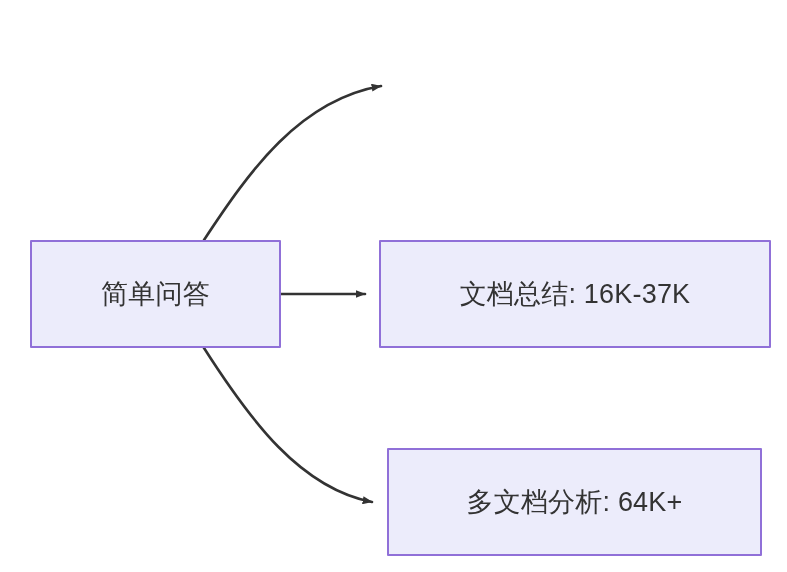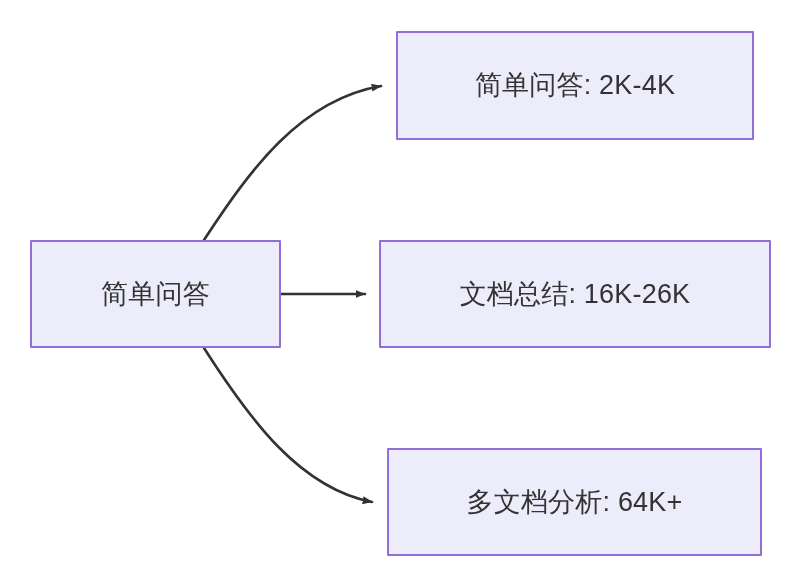--- a/index.html
+++ b/index.html
@@ -70,25 +70,22 @@
 
     <path d="M 281,294 L 365,294" fill="none" stroke="#333333" stroke-width="2.6" stroke-linecap="round" marker-end="url(#arrowhead)"></path>
 
     <path d="M 204,348 C 250,420 300,488 372,502" fill="none" stroke="#333333" stroke-width="2.6" stroke-linecap="round" marker-end="url(#arrowhead)"></path>
   </svg>
 
   <div class="node" id="node-root">
     <span class="node-label">简单问答</span>
   </div>
 
-  <div class="node" id="node-simple-qa">
-    <span class="node-label">简单问答: 2K-4K</span>
-  </div>
 
   <div class="node" id="node-doc-sum">
-    <span class="node-label">文档总结: 16K-26K</span>
+    <span class="node-label">文档总结: 16K-37K</span>
   </div>
 
   <div class="node" id="node-multi-doc">
     <span class="node-label">多文档分析: 64K+</span>
   </div>
 
 </div>
 
 </body></html>

